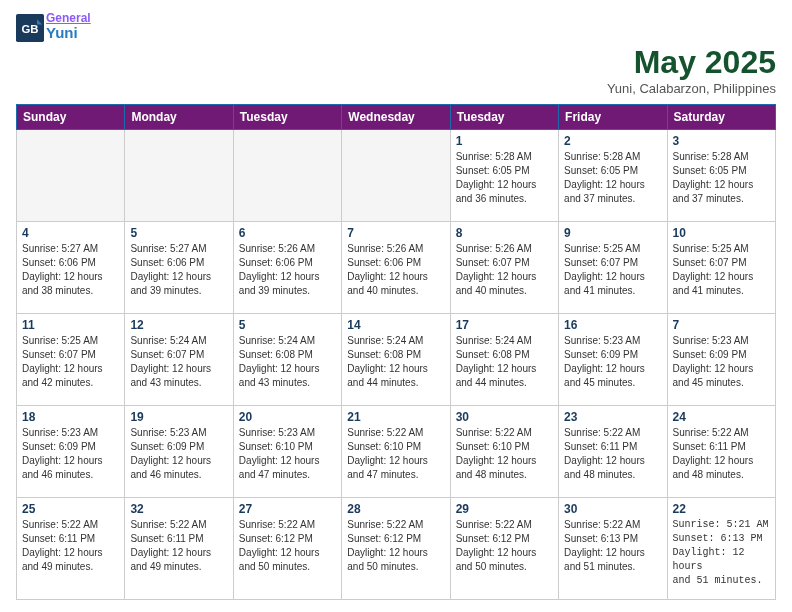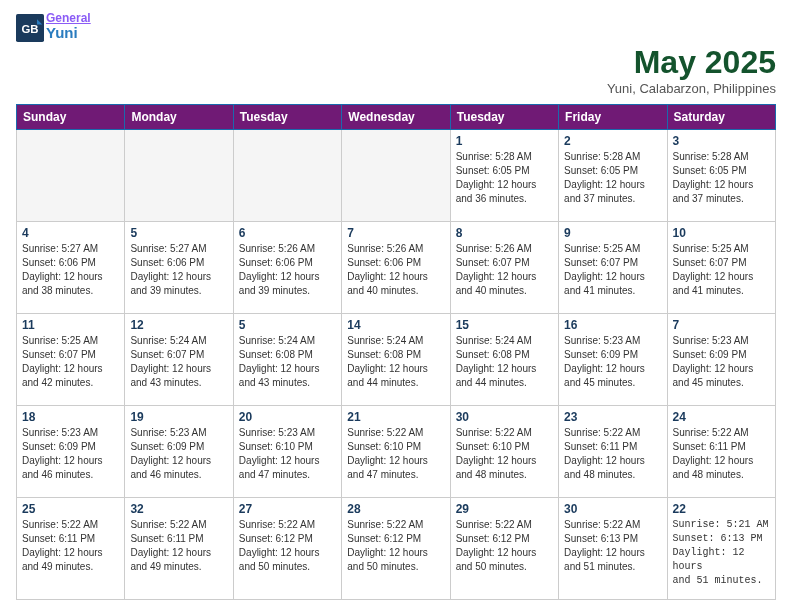--- a/index.html
+++ b/index.html
@@ -221,21 +221,21 @@
 and 43 minutes.</div>
           </td>
           <td>
             <div class="day-num">14</div>
             <div class="day-info" style="white-space: pre-line;">Sunrise: 5:24 AM
 Sunset: 6:08 PM
 Daylight: 12 hours
 and 44 minutes.</div>
           </td>
           <td>
-            <div class="day-num">15</div>
+            <div class="day-num">17</div>
             <div class="day-info" style="white-space: pre-line;">Sunrise: 5:24 AM
 Sunset: 6:08 PM
 Daylight: 12 hours
 and 44 minutes.</div>
           </td>
           <td>
             <div class="day-num">16</div>
             <div class="day-info" style="white-space: pre-line;">Sunrise: 5:23 AM
 Sunset: 6:09 PM
 Daylight: 12 hours

